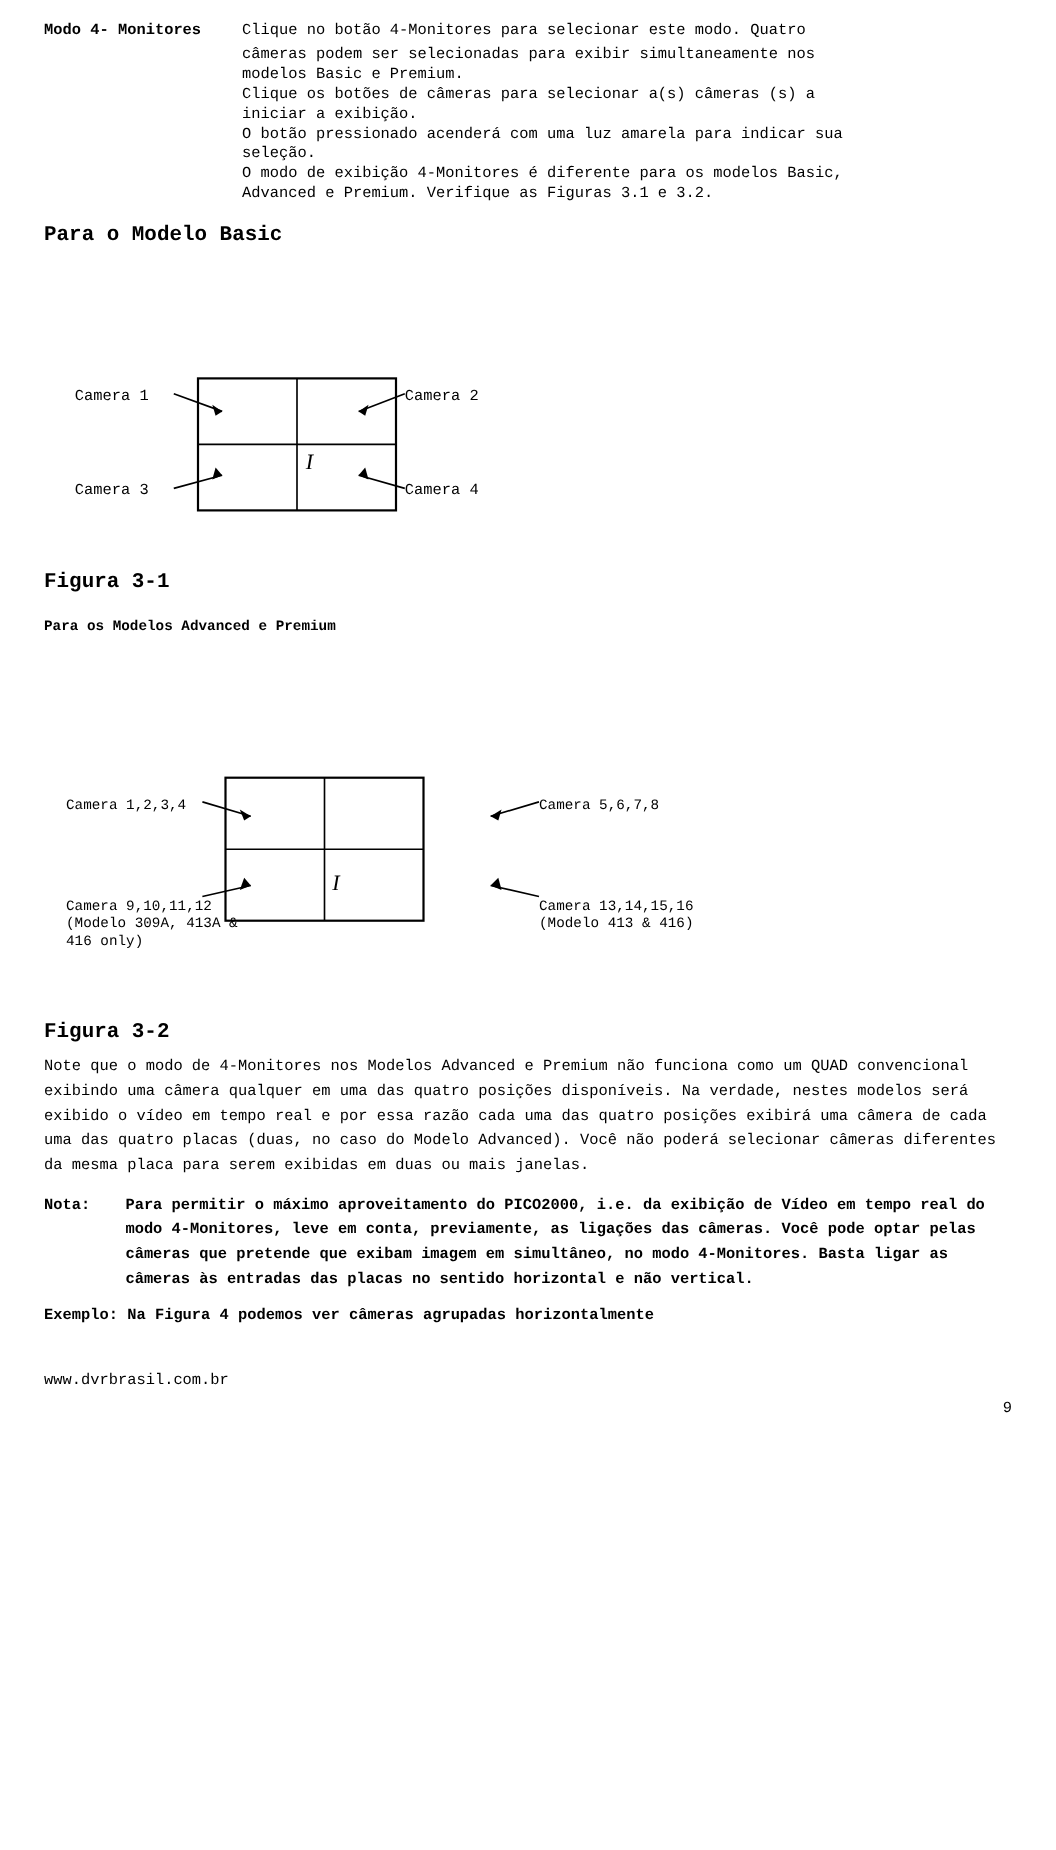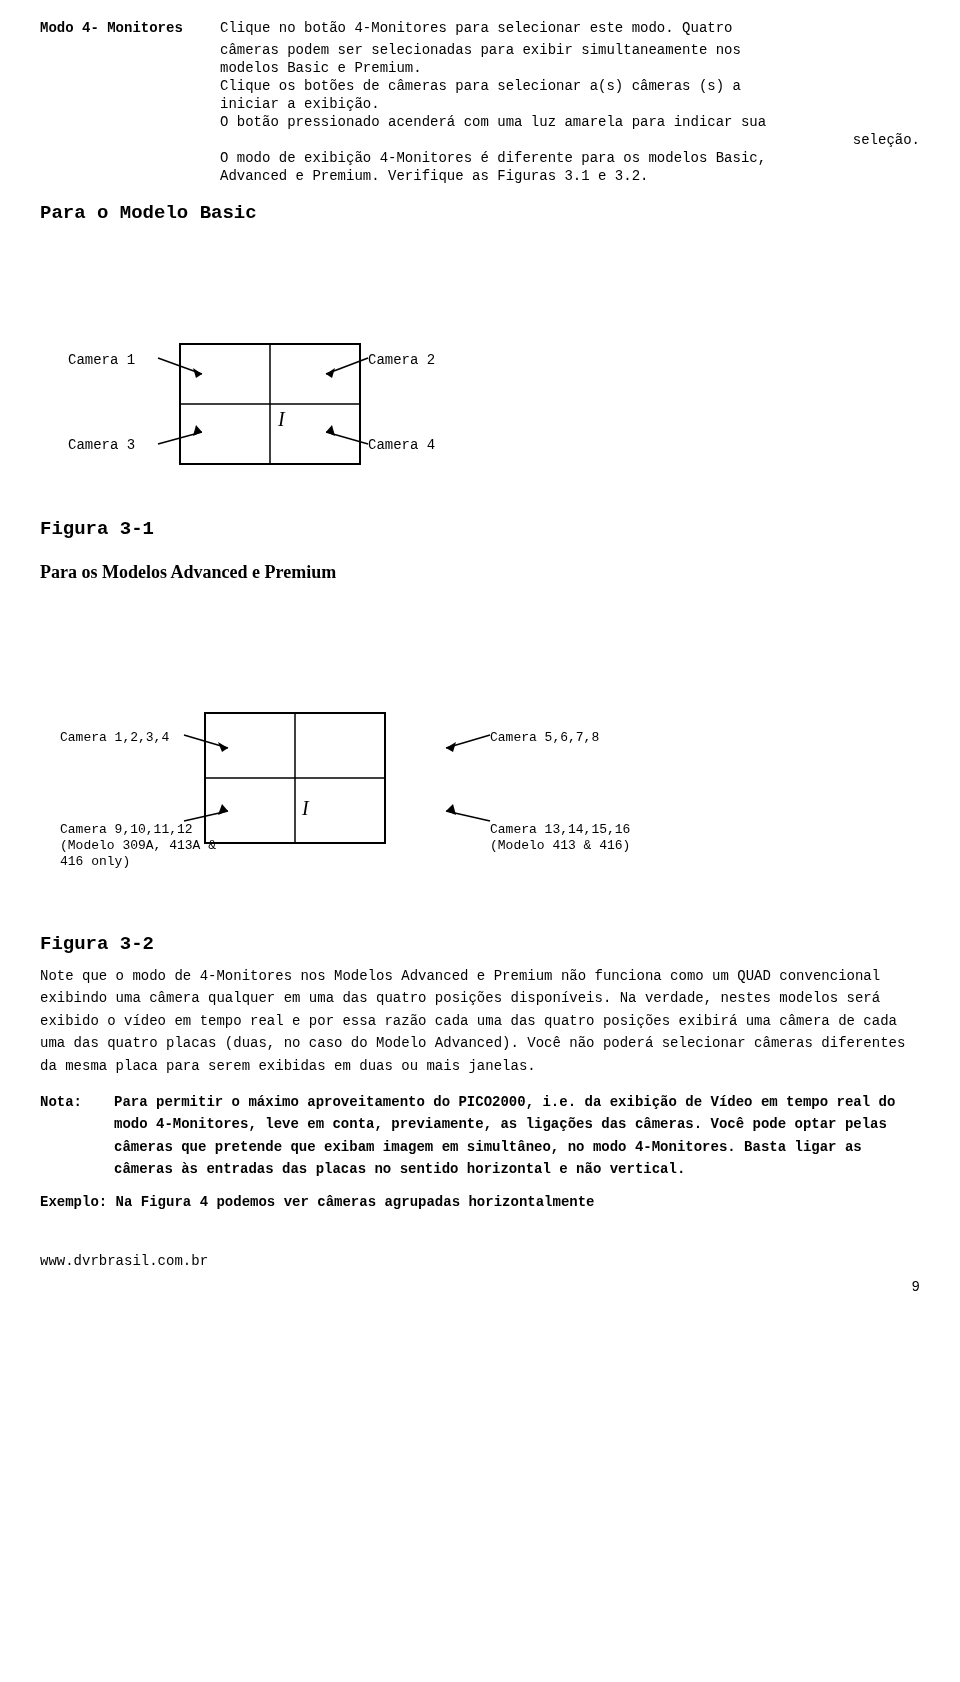--- a/index.html
+++ b/index.html
@@ -27,22 +27,21 @@
 
     .figure-label {
       font-weight: bold;
       margin-bottom: 6px;
       font-size: 19px;
     }
 
     .advanced-label {
       font-weight: bold;
       margin: 18px 0 8px 0;
-      font-size: 18px;
-      font-family: Liberation Serif, serif;
+      font-size: 13px;
     }
 
     .nota-section {
       display: flex;
       gap: 22px;
       margin: 14px 0 8px 0;
       line-height: 1.6;
     }
 
     .nota-label {
@@ -99,21 +98,21 @@
       <span>Clique os botões de câmeras para selecionar a(s) câmeras (s) a</span>
     </div>
     <div style="display:flex; margin-bottom:2px;">
       <span style="min-width:180px;"></span>
       <span>iniciar a exibição.</span>
     </div>
     <div style="display:flex; margin-bottom:2px;">
       <span style="min-width:180px;"></span>
       <span>O botão pressionado acenderá com uma luz amarela para indicar sua</span>
     </div>
-    <div style="display:flex; margin-bottom:2px;justify-content:flex-end;">
+    <div style="display:flex; margin-bottom:2px;">
       <span style="min-width:180px;"></span>
       <span>seleção.</span>
     </div>
     <div style="display:flex; margin-bottom:2px;">
       <span style="min-width:180px;"></span>
       <span>O modo de exibição 4-Monitores é diferente para os modelos Basic,</span>
     </div>
     <div style="display:flex; margin-bottom:2px;">
       <span style="min-width:180px;"></span>
       <span>Advanced e Premium. Verifique as Figuras 3.1 e 3.2.</span>

